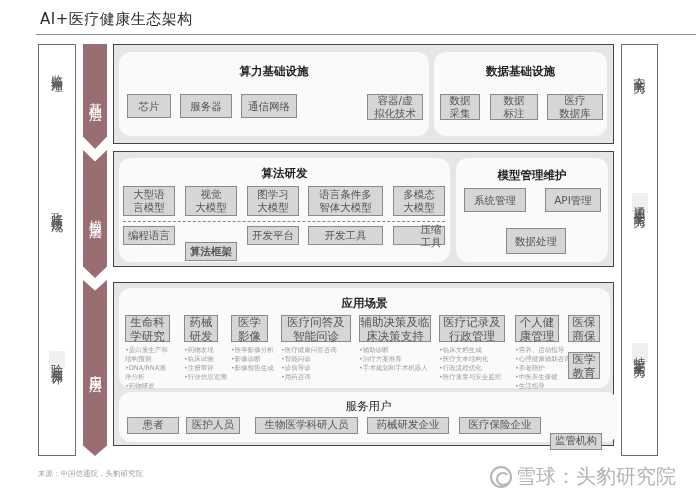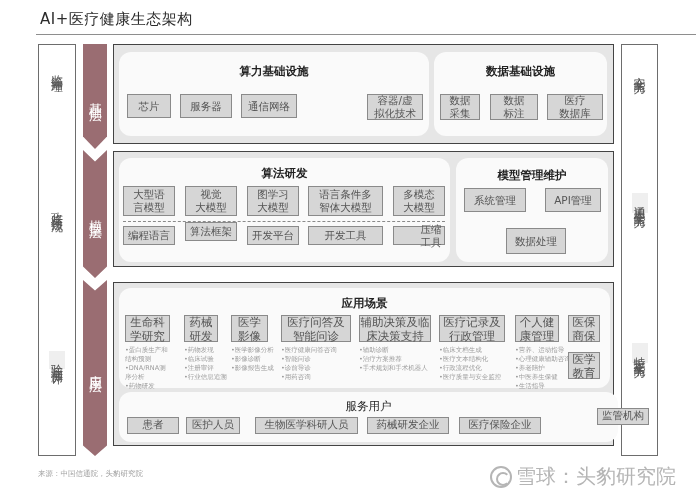--- a/index.html
+++ b/index.html
@@ -89,21 +89,21 @@
     <div class="box" style="left:66px; top:28px; width:52px; height:30px;">视觉
 大模型</div>
     <div class="box" style="left:128px; top:28px; width:52px; height:30px;">图学习
 大模型</div>
     <div class="box" style="left:189px; top:28px; width:75px; height:30px;">语言条件多
 智体大模型</div>
     <div class="box" style="left:274px; top:28px; width:52px; height:30px;">多模态
 大模型</div>
     <div class="dashed" style="left:4px; top:63px; width:322px;"></div>
     <div class="box" style="left:4px; top:68px; width:52px; height:19px;">编程语言</div>
-    <div class="box" style="left:66px; top:64px; width:52px; height:19px;">算法框架</div>
+    <div class="box" style="left:66px; top:84px; width:52px; height:19px;font-weight:bold;">算法框架</div>
     <div class="box" style="left:128px; top:68px; width:52px; height:19px;">开发平台</div>
     <div class="box" style="left:189px; top:68px; width:75px; height:19px;">开发工具</div>
     <div class="box" style="left:274px; top:68px; width:52px; height:19px;padding-left:24px;">压缩工具</div>
   </div>
   <div class="card" style="left:342px; top:6px; width:152px; height:104px;">
     <div class="card-title" style="top:10px;">模型管理维护</div>
     <div class="box" style="left:8px; top:30px; width:62px; height:24px;">系统管理</div>
     <div class="box" style="left:89px; top:30px; width:56px; height:24px;">API管理</div>
     <div class="box" style="left:50px; top:70px; width:60px; height:26px;">数据处理</div>
   </div>
@@ -168,21 +168,21 @@
 教育</div>
   </div>
 
   <div class="card" style="left:5px; top:109px; width:499px; height:50px;font-family:Liberation Mono, monospace;">
     <div class="card-title" style="top:7px; font-weight:normal;">服务用户</div>
     <div class="box" style="left:8px; top:25px; width:52px; height:17px;">患者</div>
     <div class="box" style="left:67px; top:25px; width:54px; height:17px;">医护人员</div>
     <div class="box" style="left:136px; top:25px; width:103px; height:17px;">生物医学科研人员</div>
     <div class="box" style="left:340px; top:25px; width:82px; height:17px;">医疗保险企业</div>
     <div class="box" style="left:248px; top:25px; width:82px; height:17px;">药械研发企业</div>
-    <div class="box" style="left:431px; top:16px; width:52px; height:17px;margin-left:47px;">监管机构</div>
+    <div class="box" style="left:431px; top:41px; width:52px; height:17px;">监管机构</div>
   </div>
 </div>
 
 <div class="source">来源：中国信通院，头豹研究院</div>
 <div class="watermark">
   <div class="wm-logo"></div>
   <span>雪球：头豹研究院</span>
 </div>
 
 </body></html>

